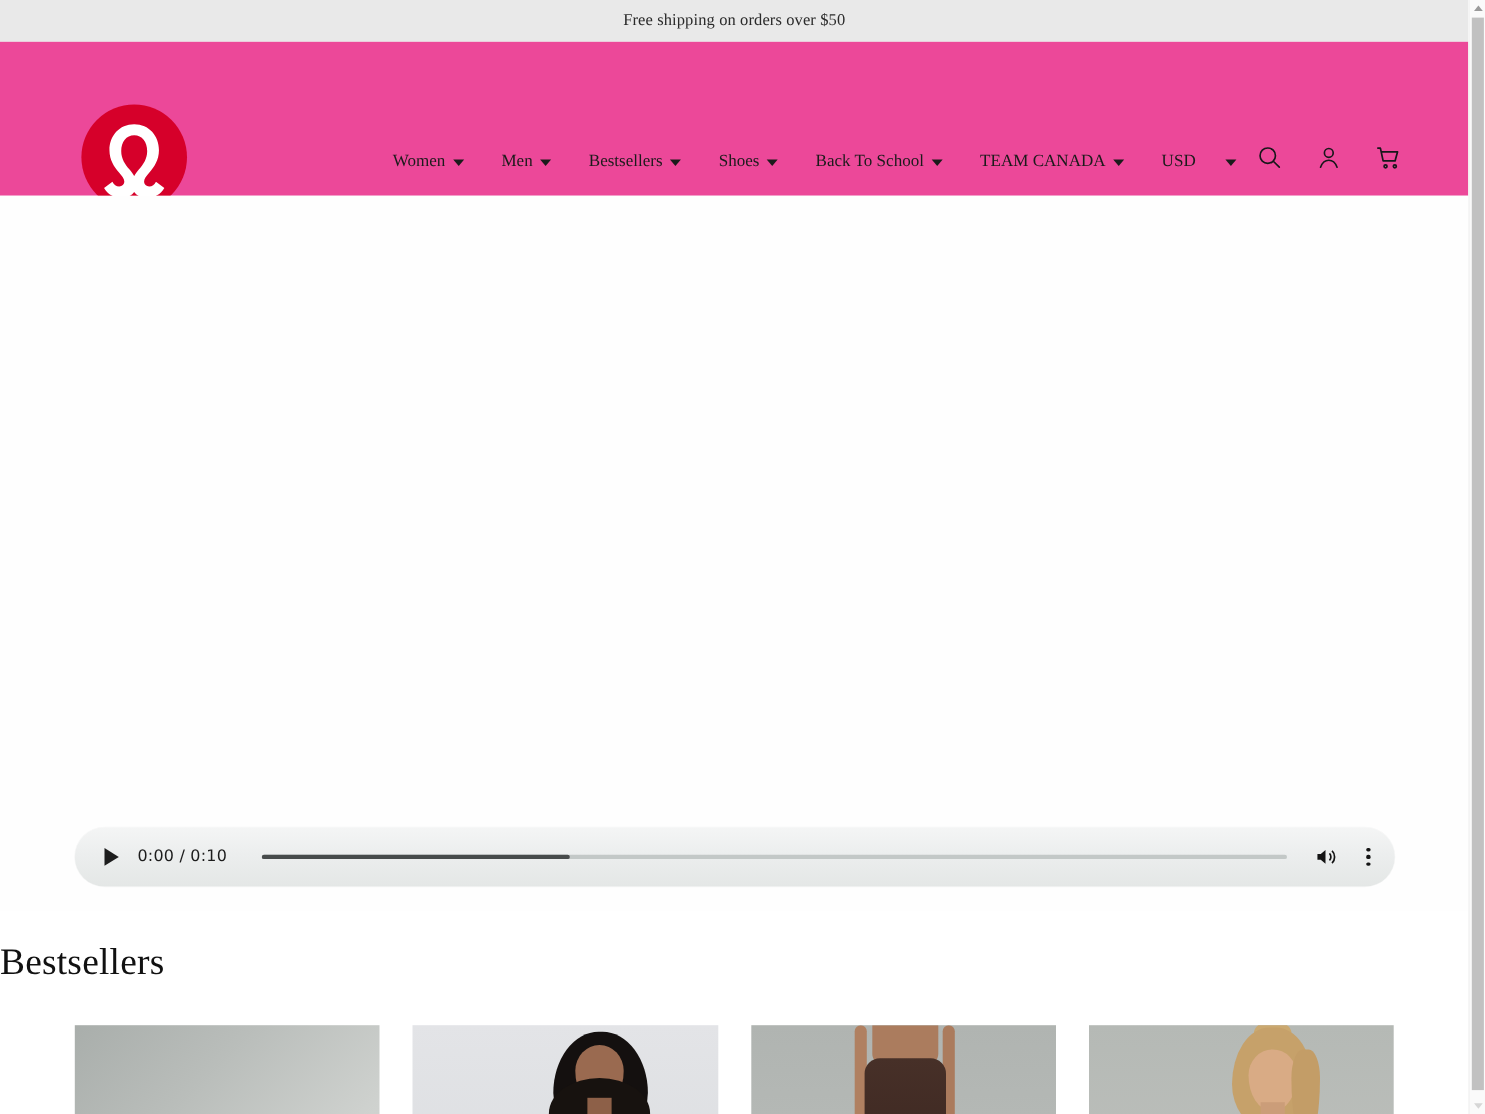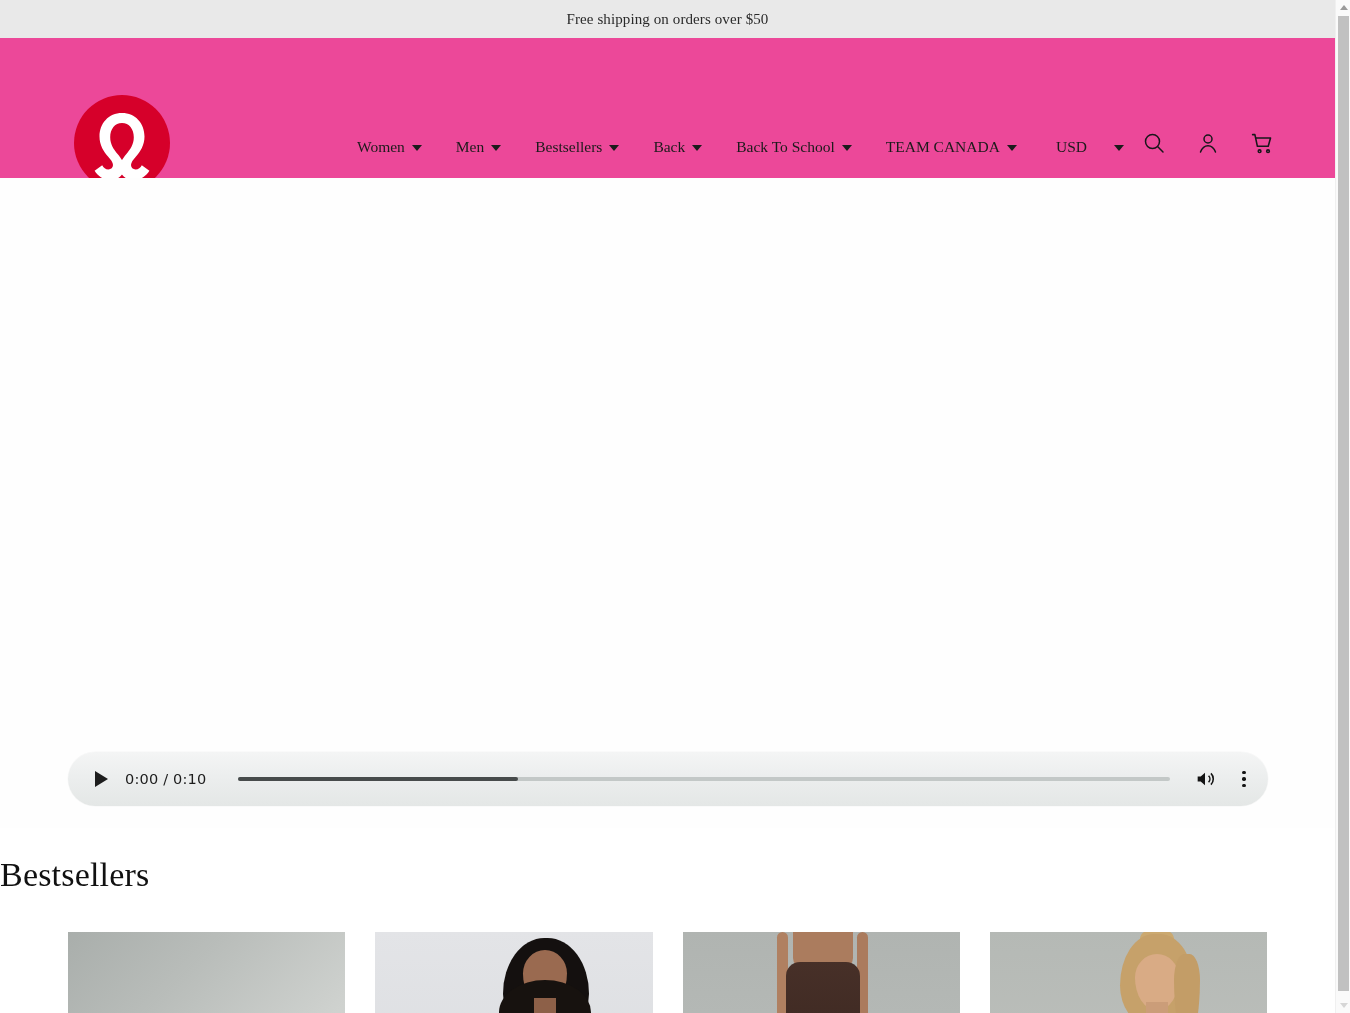--- a/index.html
+++ b/index.html
@@ -414,21 +414,21 @@
       </div>
       <div class="nav-item">
         <span>Men</span>
         <span class="caret"></span>
       </div>
       <div class="nav-item">
         <span>Bestsellers</span>
         <span class="caret"></span>
       </div>
       <div class="nav-item">
-        <span>Back</span>
+        <span>Shoes</span>
         <span class="caret"></span>
       </div>
       <div class="nav-item">
         <span>Back To School</span>
         <span class="caret"></span>
       </div>
       <div class="nav-item">
         <span>TEAM CANADA</span>
         <span class="caret"></span>
       </div>

